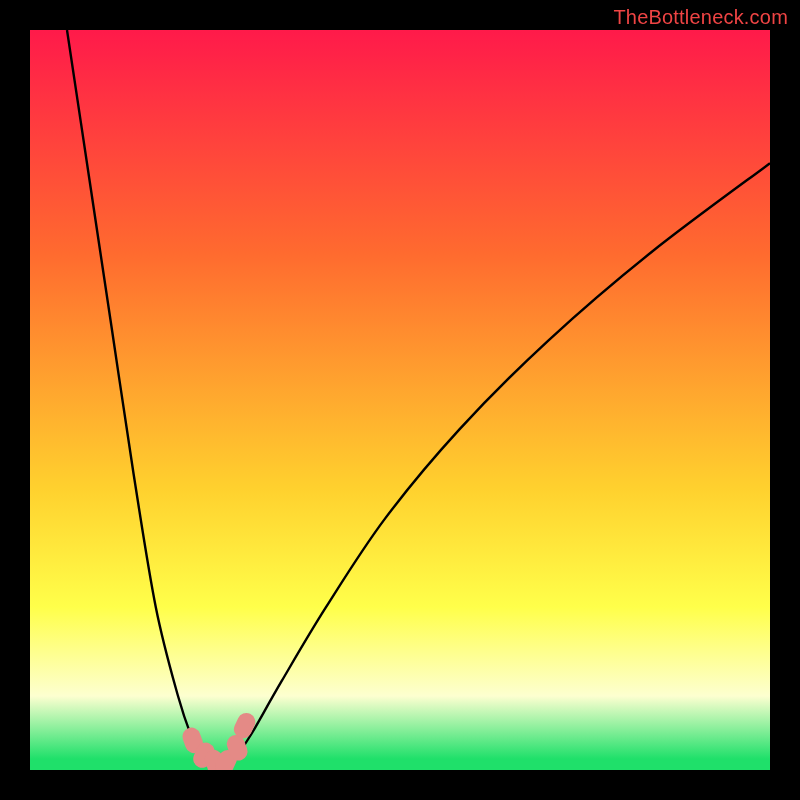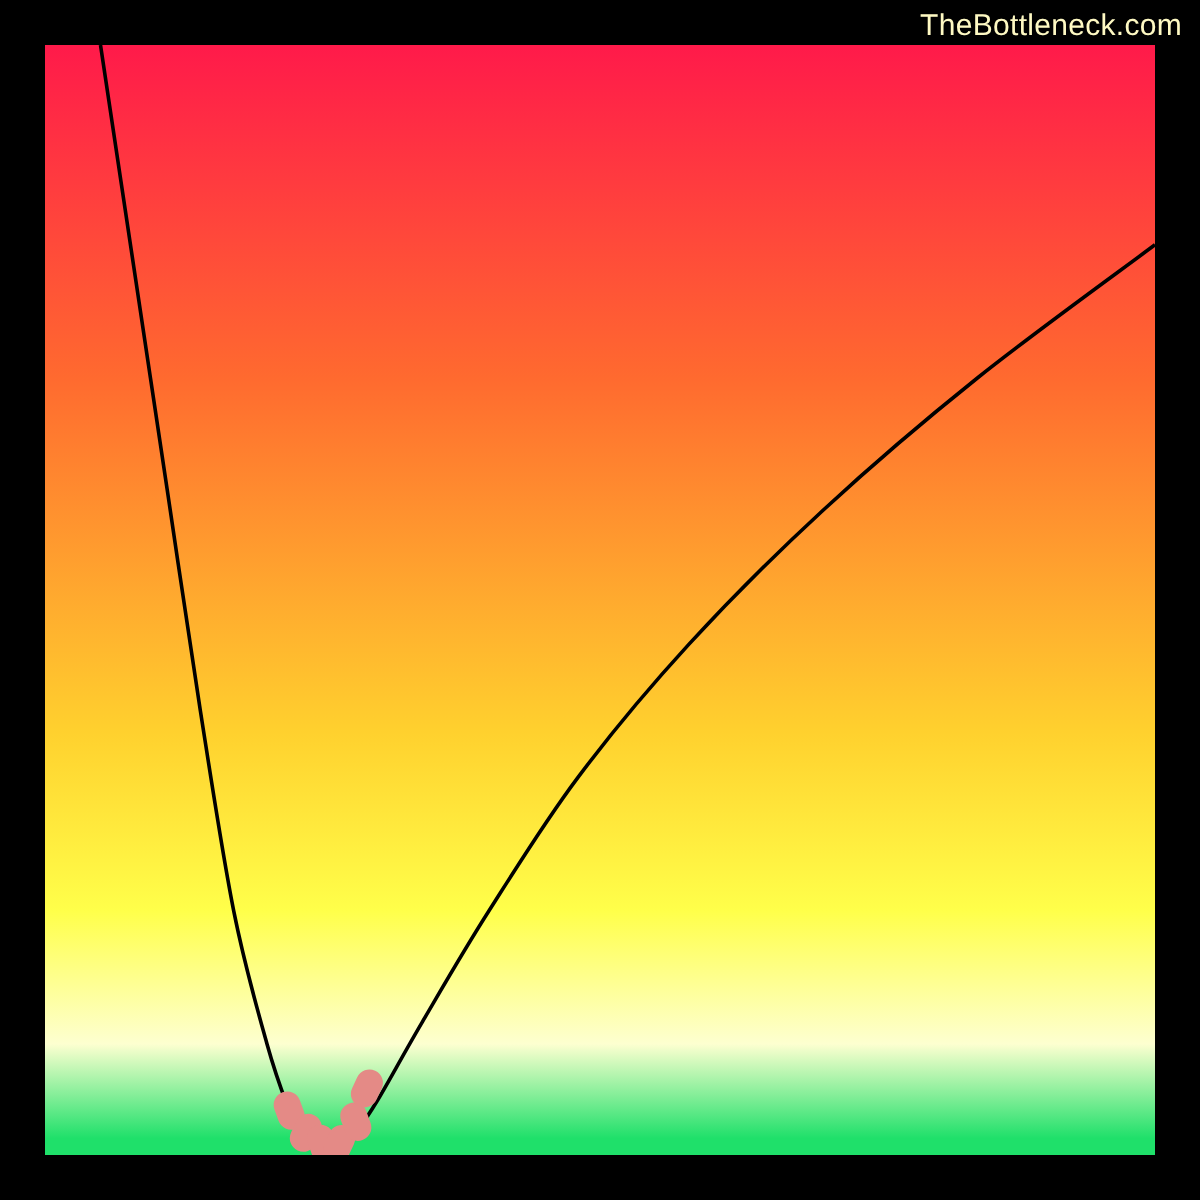--- a/index.html
+++ b/index.html
@@ -22,21 +22,21 @@
     left: 30px;
     top: 30px;
     width: 740px;
     height: 740px;
     overflow: hidden;
   }
   .watermark {
     position: absolute;
     top: 6px;
     right: 12px;
-    color: #fef9c3;
+    color: #ef4444;
     font-size: 20px;
     font-weight: 500;
     letter-spacing: 0.2px;
     z-index: 10;
   }
   .bg-gradient {
     position: absolute;
     left: 0;
     top: 0;
     width: 740px;

